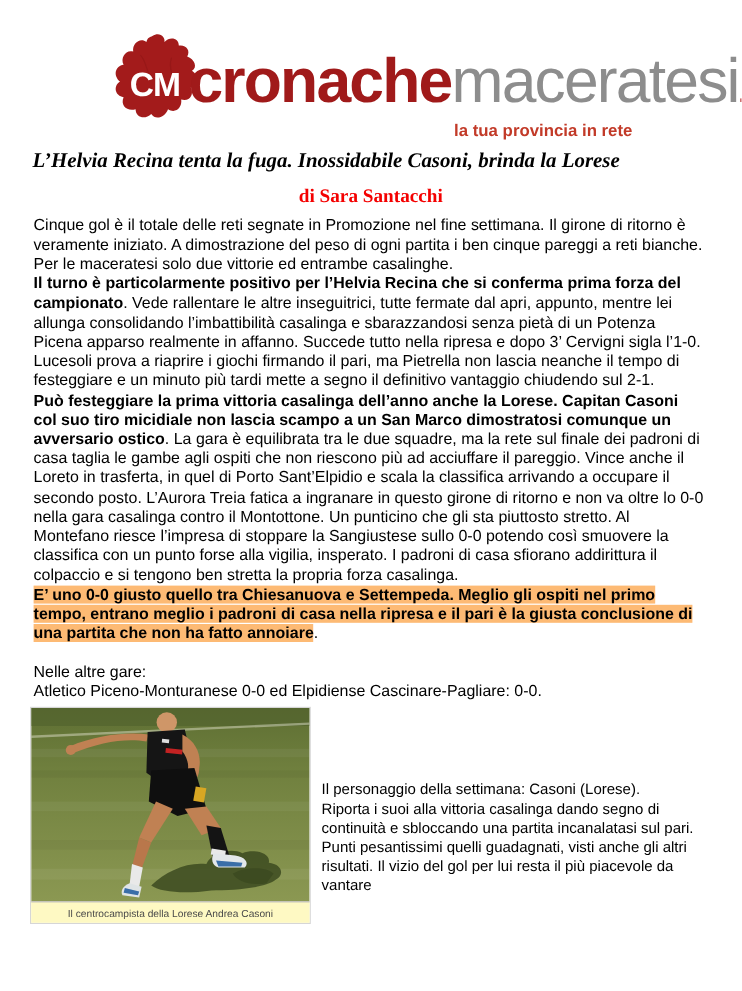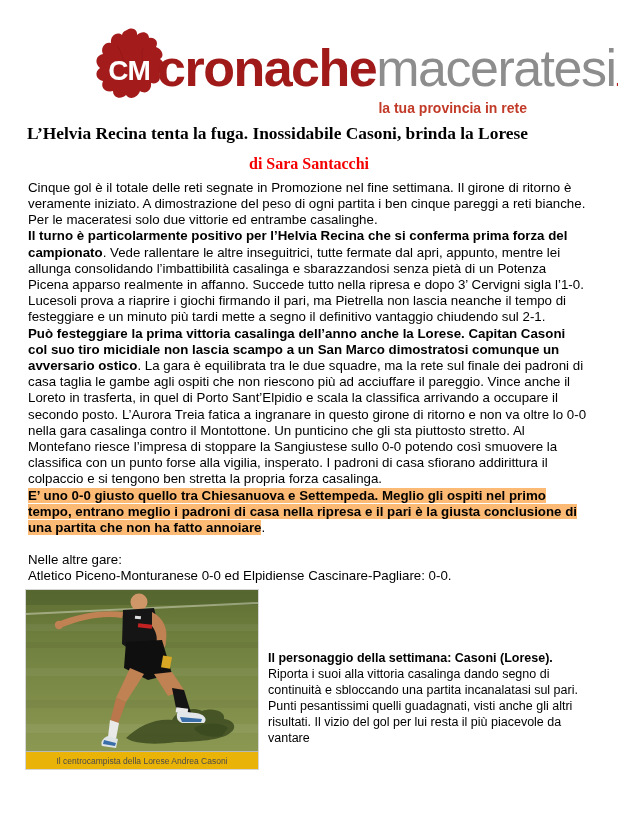--- a/index.html
+++ b/index.html
@@ -20,50 +20,50 @@
   .wm-secondary { font-size:52px; font-weight:normal; color:#8d8d8d; letter-spacing:-1.5px; }
   .wm-suffix    { font-size:20px; font-weight:bold; color:#b02020; }
   .tagline {
     position:absolute; left:66px; right:0; top:76px; text-align:right;
     font-size:14px; font-weight:bold; color:#c23a28; letter-spacing:0;
   }
 
   
   .headline {
     margin:15px 27px 0; font-family:"Liberation Serif", serif;
-    font-size:17.4px; font-weight:bold; line-height:1.25; white-space:nowrap;
+    font-size:17.4px; font-weight:bold; line-height:1.25; white-space:nowrap;font-style:italic;
   }
   .byline {
     margin:10px 27px 0; font-family:"Liberation Serif", serif;
     font-size:16px; font-weight:bold; color:#f40000;text-align:center;
   }
 
   
   .article-body {
     margin:7px 28px 0; width:560px;
     font-size:13.3px; line-height:16.2px;
   }
   .article-body p { margin:0; }
   .gap-above { margin-top:16px !important; }
   .hl { background:#fdba74; }
 
   
   .media-row { display:flex; align-items:flex-start; margin:4px 0 0 25px; }
   .photo-fig { margin:0; width:234px; border:1px solid #d6d6d6; background:#fff; }
   .photo-fig svg { display:block; }
   .photo-caption {
-    height:18px; line-height:18px; background:#eab308; border-top:1px solid #b8b8b8;
+    height:18px; line-height:18px; background:#fef9c3; border-top:1px solid #b8b8b8;
     font-size:8.5px; color:#4a4a4a; text-align:center;
     white-space:nowrap; overflow:hidden;
   }
   .sidebox {
     margin-left:9px; padding-top:61px; width:335px;
     font-size:12.5px; line-height:16px;
   }
-  .sidebox .spot-title { display:block; white-space:nowrap; font-weight:bold; }
+  .sidebox .spot-title { display:block; white-space:nowrap; font-weight:normal; }
 </style>
 </head>
 <body>
 
 <div class="page">
 
   <div class="masthead">
     <svg class="blob" width="80" height="82" viewBox="0 0 80 82">
       <path fill="#a31b1b" d="M36,6 C42,2 47,7 46,11 C51,6 58,8 58,14 C64,13 68,18 65,23
         C71,25 74,32 69,35 C75,39 75,47 68,49 C71,55 67,61 60,59 C61,66 55,71 49,67

